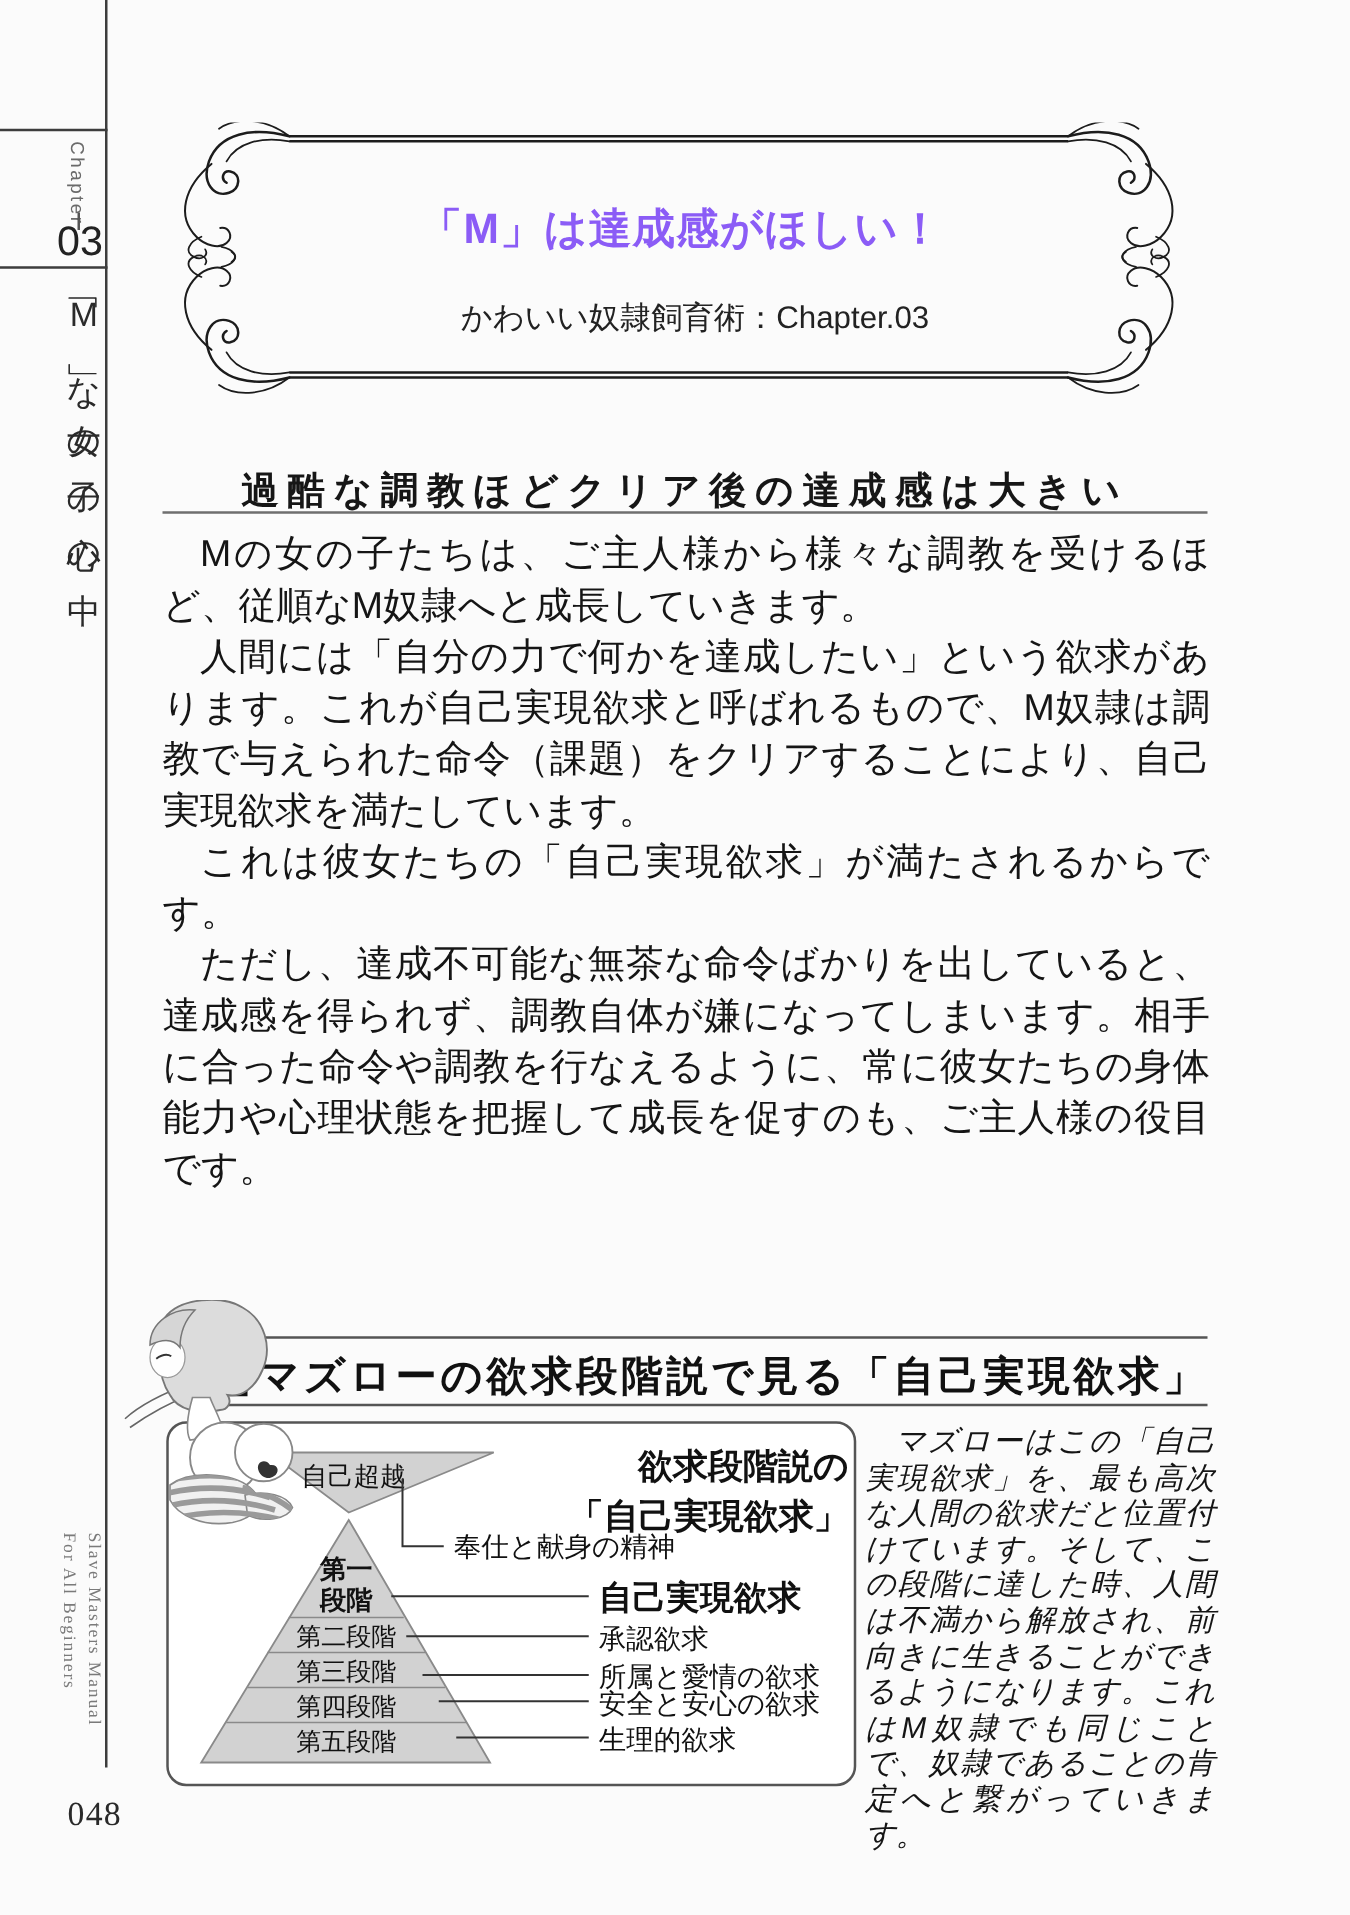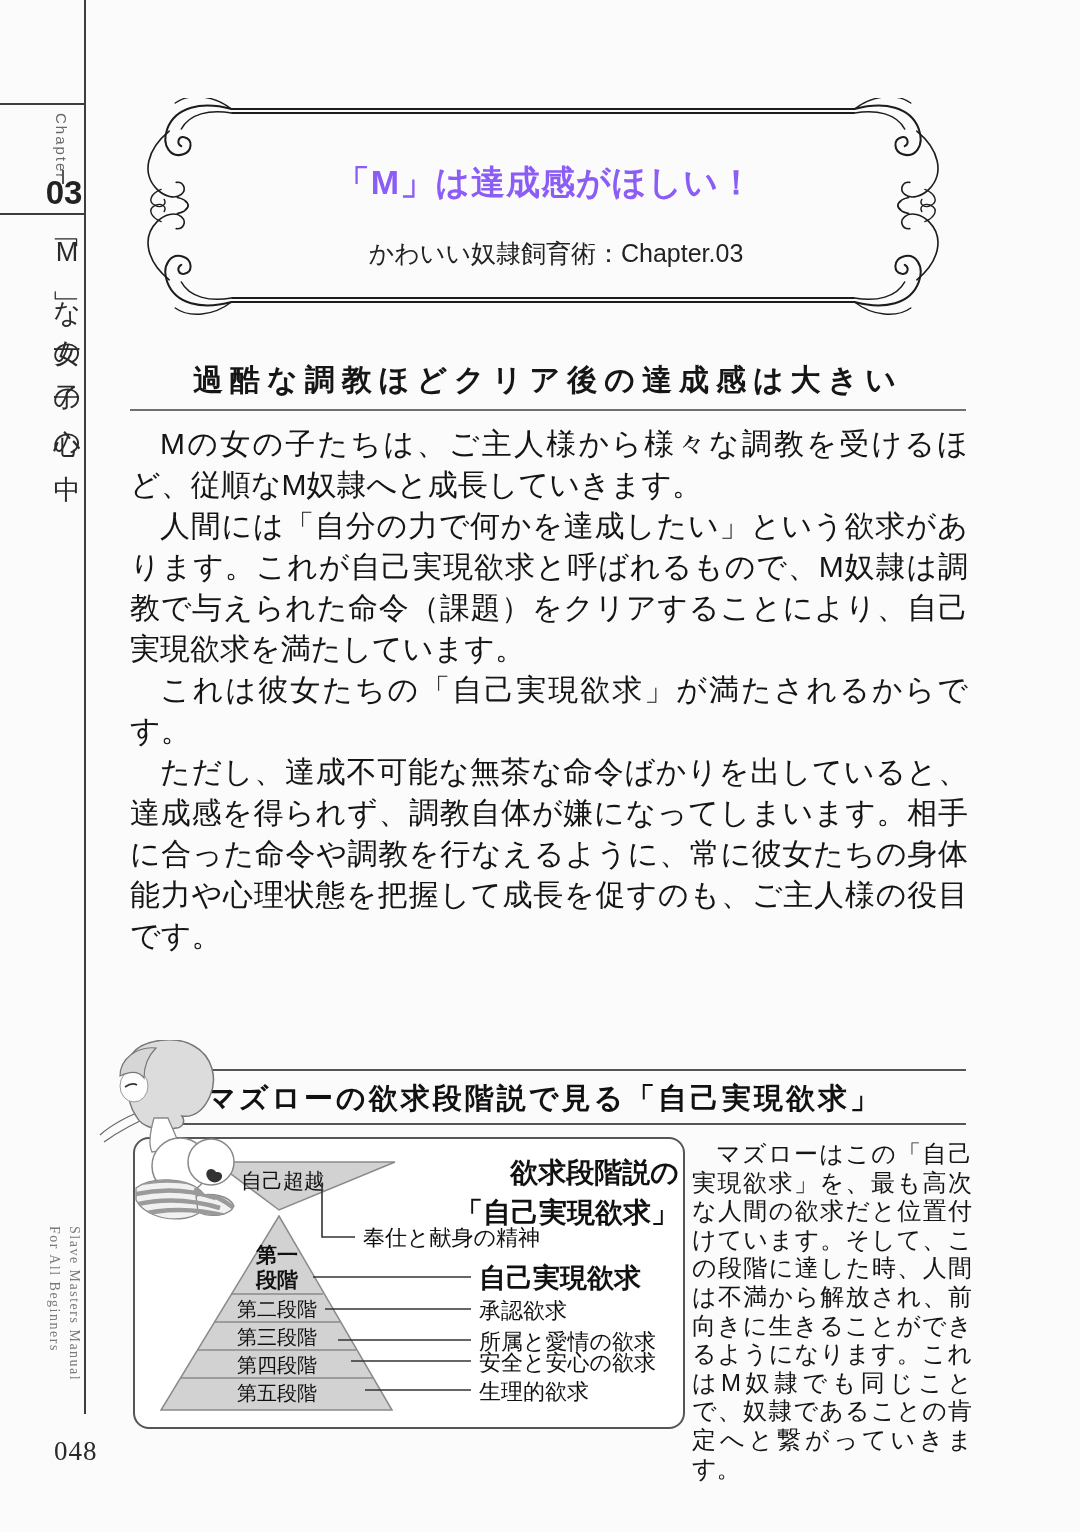--- a/index.html
+++ b/index.html
@@ -6,52 +6,52 @@
   .page{position:relative;width:1080px;height:1532px;background:#fbfbfb;
         font-family:"Liberation Sans",sans-serif;color:#1c1c1c;overflow:hidden;margin:0 auto;}
   
   .side-vline{position:absolute;left:84px;top:0;width:2px;height:1414px;background:#3d3d3d;}
   .side-hline{position:absolute;left:0;width:86px;height:2px;background:#3d3d3d;}
   .side-hline.h1{top:103px}.side-hline.h2{top:213px}
   .chapter-label{position:absolute;left:53px;top:113px;writing-mode:vertical-rl;
         font-size:15px;color:#6a6a6a;letter-spacing:2px;}
   .chapter-bar{position:absolute;left:62px;top:170px;width:2px;height:14px;background:#555;}
   .chapter-number{position:absolute;left:44px;top:174px;width:40px;text-align:center;
-        font-size:33px;color:#222;font-weight:bold;}
+        font-size:33px;color:#222;}
   .vertical-title{position:absolute;left:49px;top:230px;writing-mode:vertical-rl;
         text-orientation:upright;font-size:27px;letter-spacing:7px;color:#2a2a2a;}
   .spine{position:absolute;left:44px;top:1226px;writing-mode:vertical-rl;
         font-family:"Liberation Serif",serif;font-size:14px;color:#7a7a7a;letter-spacing:1.5px;line-height:20px;}
   .page-num{position:absolute;left:54px;top:1436px;font-family:"Liberation Serif",serif;
         font-size:27px;color:#2a2a2a;letter-spacing:1px;}
   
   .frame-svg{position:absolute;left:131px;top:98px;}
   .h-title{position:absolute;left:135px;width:820px;top:160px;text-align:center;
         font-size:34px;font-weight:bold;letter-spacing:1px;color:#8b5cf6;}
   .h-sub{position:absolute;left:146px;width:820px;top:237px;text-align:center;
         font-size:25px;color:#222;}
   
-  .sec-head{position:absolute;left:130px;width:836px;top:360px;text-align:center;
+  .sec-head{position:absolute;left:130px;width:836px;top:372px;text-align:center;
         font-size:30px;font-weight:bold;letter-spacing:7px;color:#161616;}
   .sec-rule{position:absolute;left:130px;top:409px;width:836px;height:2px;background:#6f6f6f;}
   .body-text{position:absolute;left:130px;top:423px;width:838px;font-size:30px;
         line-height:41px;text-align:justify;word-break:break-all;color:#151515;}
   .body-text p{margin:0;text-indent:1em;}
   
   .m-rule{position:absolute;left:147px;width:819px;height:2px;background:#555;}
   .m-rule.r1{top:1069px}.m-rule.r2{top:1123px}
   .m-head{position:absolute;left:170px;top:1079px;font-family:"Liberation Serif",serif;
-        font-weight:bold;font-size:29px;letter-spacing:3px;color:#111;white-space:nowrap;}
+        font-weight:bold;font-size:33px;letter-spacing:3px;color:#111;white-space:nowrap;}
   .m-bullet{display:inline-block;width:28px;height:32px;background:#111;
         vertical-align:-5px;margin-right:8px;}
   .m-box{position:absolute;left:133px;top:1137px;width:552px;height:292px;
         border:2px solid #555;border-radius:16px;background:#fff;box-sizing:border-box;}
   .diagram-svg{position:absolute;left:133px;top:1137px;}
   .m-side{position:absolute;left:692px;top:1140px;width:280px;font-size:24px;
-        line-height:28.6px;text-align:justify;text-indent:1em;word-break:break-all;color:#151515;}
+        line-height:28.6px;text-align:justify;text-indent:1em;word-break:break-all;color:#151515;font-style:italic;}
   .girl-svg{position:absolute;left:98px;top:1040px;}
   .diag-serif{font-family:"Liberation Serif",serif;}
   .diag-sans{font-family:"Liberation Sans",sans-serif;}
 </style>
 </head>
 <body>
 
 <div class="page">
 
   <div class="side-vline"></div>

